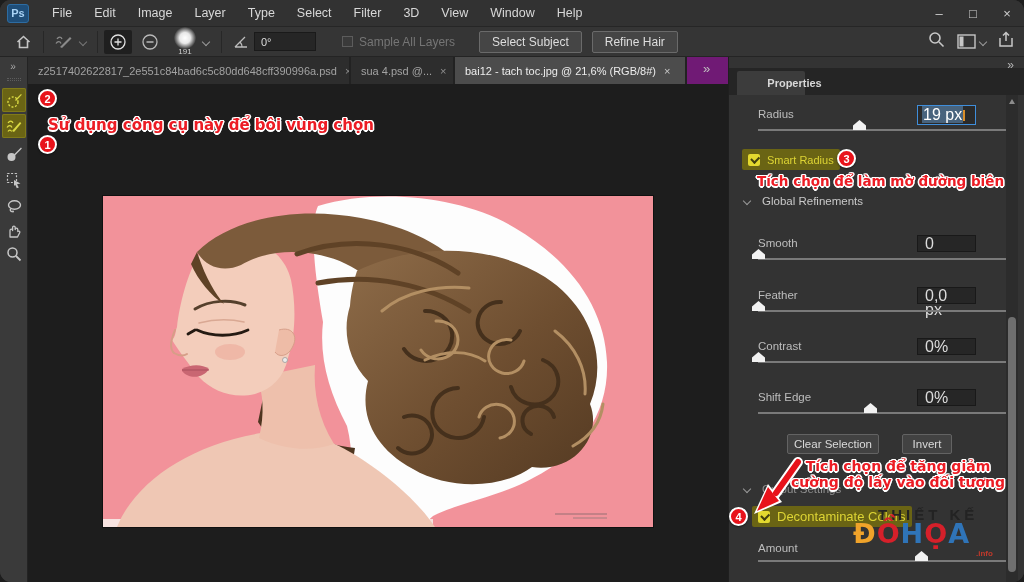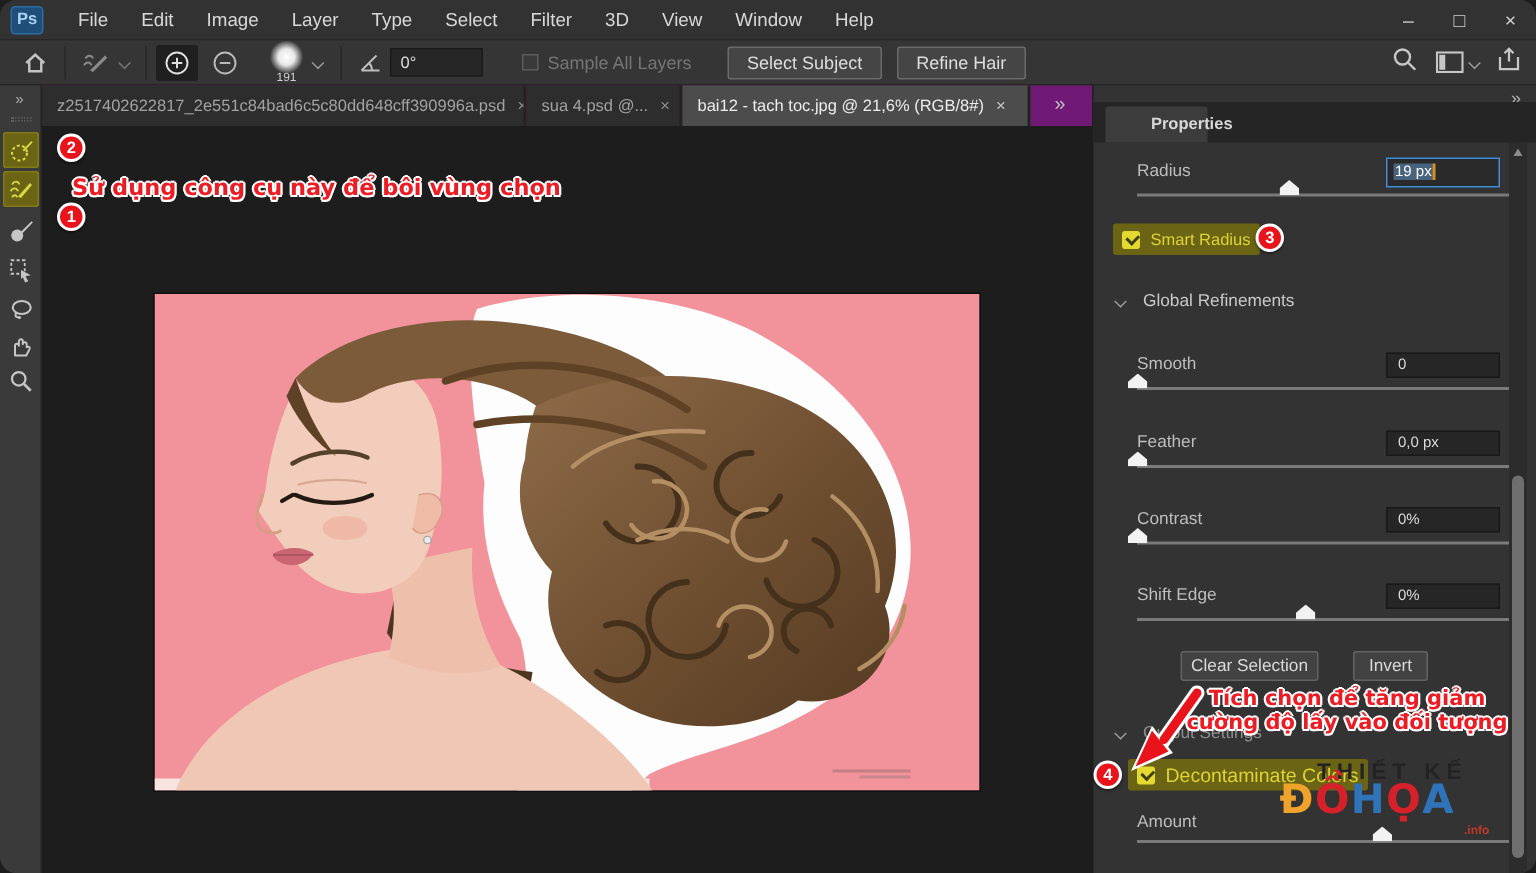--- a/index.html
+++ b/index.html
@@ -46,21 +46,21 @@
   
   .canvas { left:28px; top:84px; width:700px; height:498px; background:#1d1d1d; }
   .photo { left:103px; top:196px; width:550px; height:331px; box-shadow:0 0 0 1px #101010; }
 
   
   .panel { left:728px; top:57px; width:296px; height:525px; background:#333333; border-left:1px solid #1f1f1f; }
   .panel-headstrip { position:absolute; left:0; top:11px; width:296px; height:27px; background:#252525; }
   .panel-tab { position:absolute; left:8px; top:14px; width:68px; height:24px; background:#3c3c3c; color:#d8d8d8; font-size:11px; font-weight:bold; display:flex; align-items:center; justify-content:center; border-radius:2px 2px 0 0;padding-left:47px; }
   .panel-overflow { position:absolute; right:10px; top:1px; color:#b5b5b5; font-size:12px; }
   .p-label { position:absolute; color:#bdbdbd; font-size:11.5px; }
-  .p-input { position:absolute; left:195px; width:76px; height:17px; background:#262626; border:1px solid #191919; color:#dcdcdc; font-size:10px; padding:1px 7px; line-height:14px; }
+  .p-input { position:absolute; left:188px; width:59px; height:17px; background:#262626; border:1px solid #191919; color:#dcdcdc; font-size:16px; padding:1px 7px; line-height:14px; }
   .p-input.focused { height:20px; border:1px solid #3f8edb; background:#2a2a2a; padding:2px 4px; }
   .sel-text { background:#48637d; color:#fff; padding:0 1px; }
   .caret { display:inline-block; width:2px; height:11px; background:#d98e2a; vertical-align:middle; }
   .slider-track { position:absolute; left:29px; width:248px; height:2px; background:#7a7a7a; }
   .slider-thumb { position:absolute; top:-9px; width:13px; height:10px; background:#f2f2f2; clip-path:polygon(50% 0,100% 55%,100% 100%,0 100%,0 55%); }
   .section-head { position:absolute; display:flex; align-items:center; color:#c9c9c9; font-size:11.5px; }
   .section-head .chev { margin-right:12px; border-color:#9a9a9a; }
   .section-head.dim { color:#8f8f8f; }
   .olive-row { position:absolute; background:#6a6414; display:flex; align-items:center; padding:0 6px; height:21px; border-radius:2px; }
   .yellow-cb { width:12px; height:12px; background:#e3d92f; border-radius:2px; position:relative; margin-right:7px; }
@@ -127,21 +127,21 @@
           <circle cx="9" cy="9" r="7" fill="none" stroke="#e0e0e0" stroke-width="1.3"></circle>
           <path d="M9,5.5 v7 M5.5,9 h7" stroke="#e0e0e0" stroke-width="1.3"></path>
         </svg>
     </span>
     <span class="icon-btn" style="margin-left:4px">
       <svg width="18" height="18" viewBox="0 0 18 18">
           <circle cx="9" cy="9" r="7" fill="none" stroke="#b9b9b9" stroke-width="1.3"></circle>
           <path d="M5.5,9 h7" stroke="#b9b9b9" stroke-width="1.3"></path>
         </svg>
     </span>
-    <span style="display:flex;flex-direction:column;align-items:center;margin-left:16px">
+    <span style="display:flex;flex-direction:column;align-items:center;margin-left:10px">
       <span class="brush-preview"></span>
       <span class="brush-size-num">191</span>
     </span>
     <span class="chev" style="margin-left:7px"></span>
     <span class="opt-sep" style="margin-left:12px"></span>
     <span class="icon-btn">
       <svg width="16" height="14" viewBox="0 0 16 14">
           <path d="M2,12 L12,2 M2,12 h12 M9,12 a7,7 0 0 0 -2,-5" fill="none" stroke="#bdbdbd" stroke-width="1.3"></path>
         </svg>
     </span>
@@ -360,20 +360,21 @@
   <span class="wm-letters abs" style="left:853px;top:518px">
     <span style="color:#f0a32a">Đ</span><span style="color:#d6202a">Ồ</span><span style="color:#2f74b8">H</span><span style="color:#d6202a">Ọ</span><span style="color:#2f74b8">A</span>
   </span>
   <span class="wm-suffix abs" style="left:976px;top:549px">.info</span>
 
   <span class="badge" style="left:38px;top:89px">2</span>
   <span class="badge" style="left:38px;top:135px">1</span>
   <span class="red-note" style="left:48px;top:116px;font-size:15px">Sử dụng công cụ này để bôi vùng chọn</span>
 
   <span class="badge" style="left:837px;top:149px">3</span>
+  <span class="red-note" style="left:757px;top:173px;font-size:13.5px">Tích chọn để làm mờ đường biên</span>
 
   <div class="abs" style="left:782px;top:458px;width:232px;text-align:center">
     <span class="red-note" style="position:static;font-size:14px;display:block">Tích chọn để tăng giảm</span>
     <span class="red-note" style="position:static;font-size:14px;display:block">cường độ lấy vào đối tượng</span>
   </div>
 
   <svg class="abs" style="left:750px;top:456px" width="58" height="60" viewBox="0 0 58 60">
     <path d="M48,6 L24,40" stroke="#ffffff" stroke-width="10" stroke-linecap="round"></path>
     <polygon points="4,58 32,46 18,28" fill="#ffffff"></polygon>
     <path d="M48,6 L26,37" stroke="#e8131b" stroke-width="6" stroke-linecap="round"></path>

